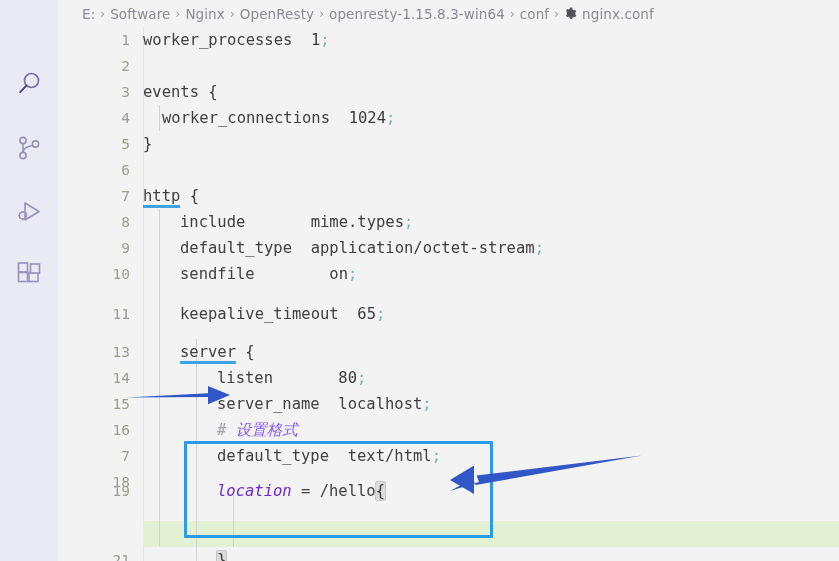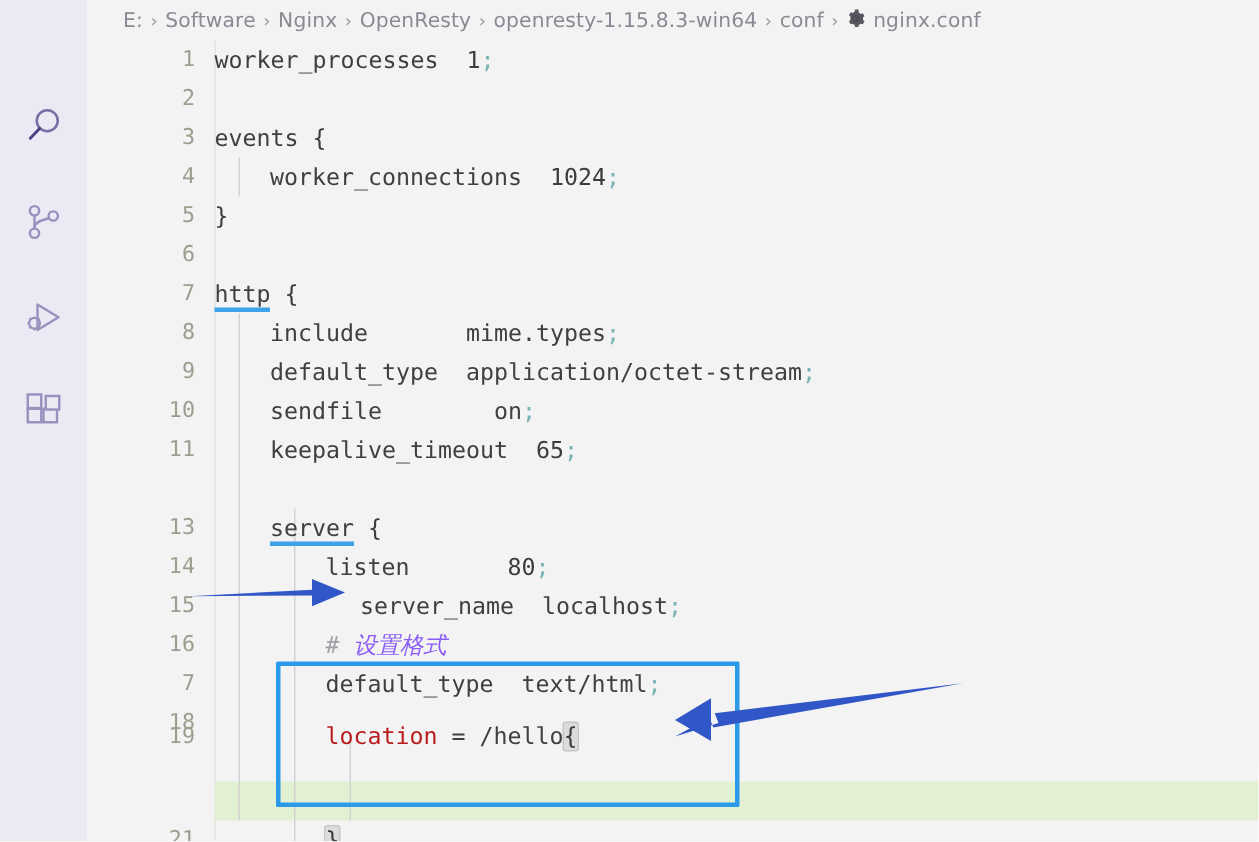--- a/index.html
+++ b/index.html
@@ -153,21 +153,21 @@
     width: 1px;
     background: #d3d3d3;
   }
 
   
   .t-plain   { color: #404040; }
   .t-num     { color: #3b3b40; }
   .t-punct   { color: #3b3b40; }
   .t-semi    { color: #7ab3b3; }
   .t-comment { color: #a0a0a8; font-style: italic; }
-  .t-key     { color: #b91c1c; }
+  .t-key     { color: #6d28d9; font-style: italic; }
   .t-str     { color: #3c9a49; }
   .t-cjk     { font-family: "DejaVu Sans", sans-serif; font-style: italic; color: #8b5cf6; }
 
   
   .match-ul {
     position: absolute;
     height: 3px;
     background: #3da3e8;
   }
 
@@ -295,21 +295,21 @@
         <span class="ln">2</span>
       </div>
 
       <div class="line" style="top:52px;">
         <span class="ln">3</span>
         <span class="code"><span class="t-plain">events</span><span> </span><span class="t-punct">{</span></span>
       </div>
 
       <div class="line" style="top:78px;">
         <span class="ln">4</span>
-        <span class="code" style="left:122px;"><span class="t-plain">worker_connections</span><span>  </span><span class="t-num">1024</span><span class="t-semi">;</span></span>
+        <span class="code" style="left:104px;"><span class="t-plain">worker_connections</span><span>  </span><span class="t-num">1024</span><span class="t-semi">;</span></span>
       </div>
 
       <div class="line" style="top:104px;">
         <span class="ln">5</span>
         <span class="code"><span class="t-punct">}</span></span>
       </div>
 
       <div class="line" style="top:130px;">
         <span class="ln">6</span>
       </div>
@@ -328,40 +328,40 @@
       <div class="line" style="top:208px;">
         <span class="ln">9</span>
         <span class="code" style="left:122px;"><span class="t-plain">default_type</span><span>  </span><span class="t-plain">application/octet-stream</span><span class="t-semi">;</span></span>
       </div>
 
       <div class="line" style="top:234px;">
         <span class="ln">10</span>
         <span class="code" style="left:122px;"><span class="t-plain">sendfile</span><span>        </span><span class="t-plain">on</span><span class="t-semi">;</span></span>
       </div>
 
-      <div class="line" style="top:260px;">
+      <div class="line" style="top:274px;">
         <span class="ln">11</span>
         <span class="code" style="left:122px;"><span class="t-plain">keepalive_timeout</span><span>  </span><span class="t-num">65</span><span class="t-semi">;</span></span>
       </div>
 
 
       <div class="line" style="top:312px;">
         <span class="ln">13</span>
         <span class="code" style="left:122px;"><span class="t-plain">server</span><span> </span><span class="t-punct">{</span></span>
         <span class="match-ul" style="left:122px; top:22px; width:56px;"></span>
       </div>
 
       <div class="line" style="top:338px;">
         <span class="ln">14</span>
         <span class="code" style="left:159px;"><span class="t-plain">listen</span><span>       </span><span class="t-num">80</span><span class="t-semi">;</span></span>
       </div>
 
       <div class="line" style="top:364px;">
         <span class="ln">15</span>
-        <span class="code" style="left:159px;margin-left:23px;"><span class="t-plain">server_name</span><span>  </span><span class="t-plain">localhost</span><span class="t-semi">;</span></span>
+        <span class="code" style="left:159px;"><span class="t-plain">server_name</span><span>  </span><span class="t-plain">localhost</span><span class="t-semi">;</span></span>
       </div>
 
       <div class="line" style="top:390px;">
         <span class="ln">16</span>
         <span class="code" style="left:159px;"><span class="t-comment">#</span><span> </span><span class="t-cjk">设置格式</span></span>
       </div>
 
       <div class="line" style="top:416px;">
         <span class="ln">7</span>
         <span class="code" style="left:159px;"><span class="t-plain">default_type</span><span>  </span><span class="t-plain">text/html</span><span class="t-semi">;</span></span>

